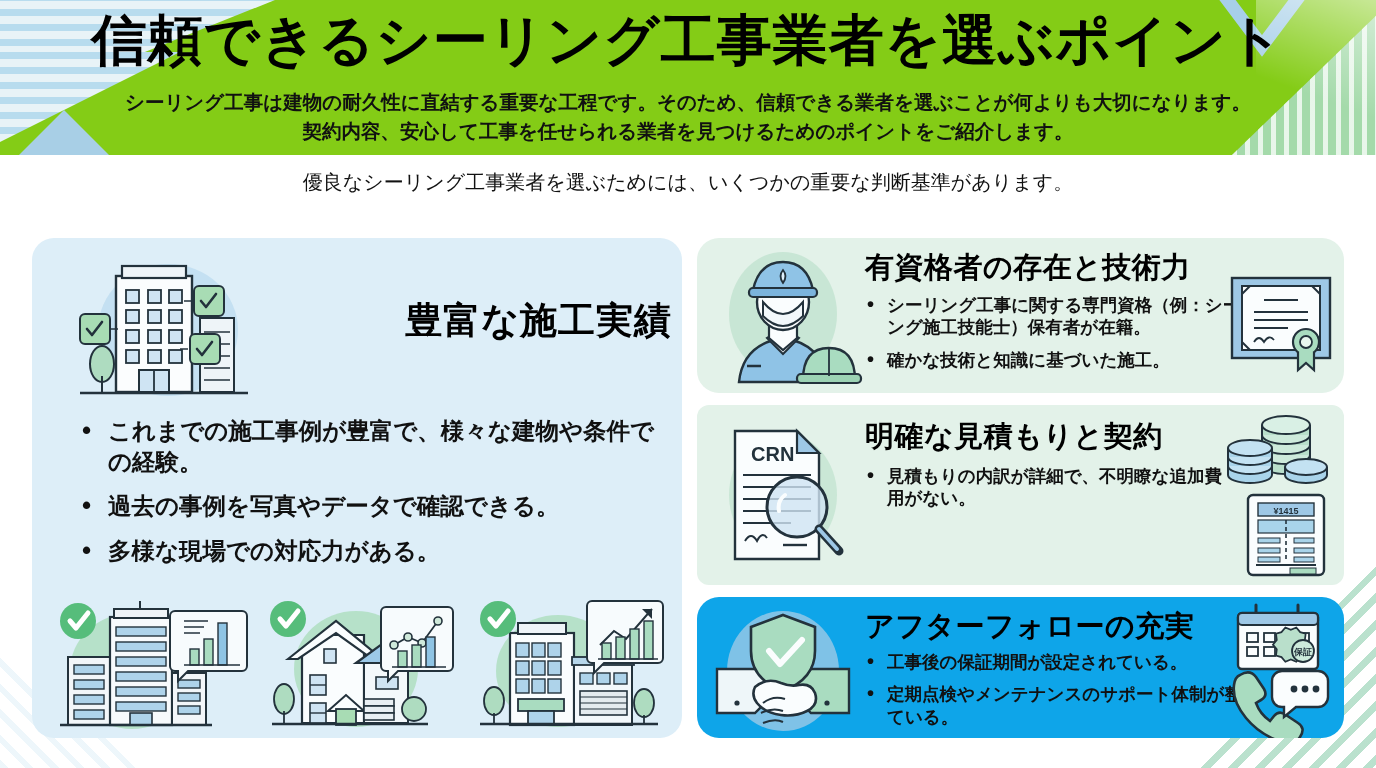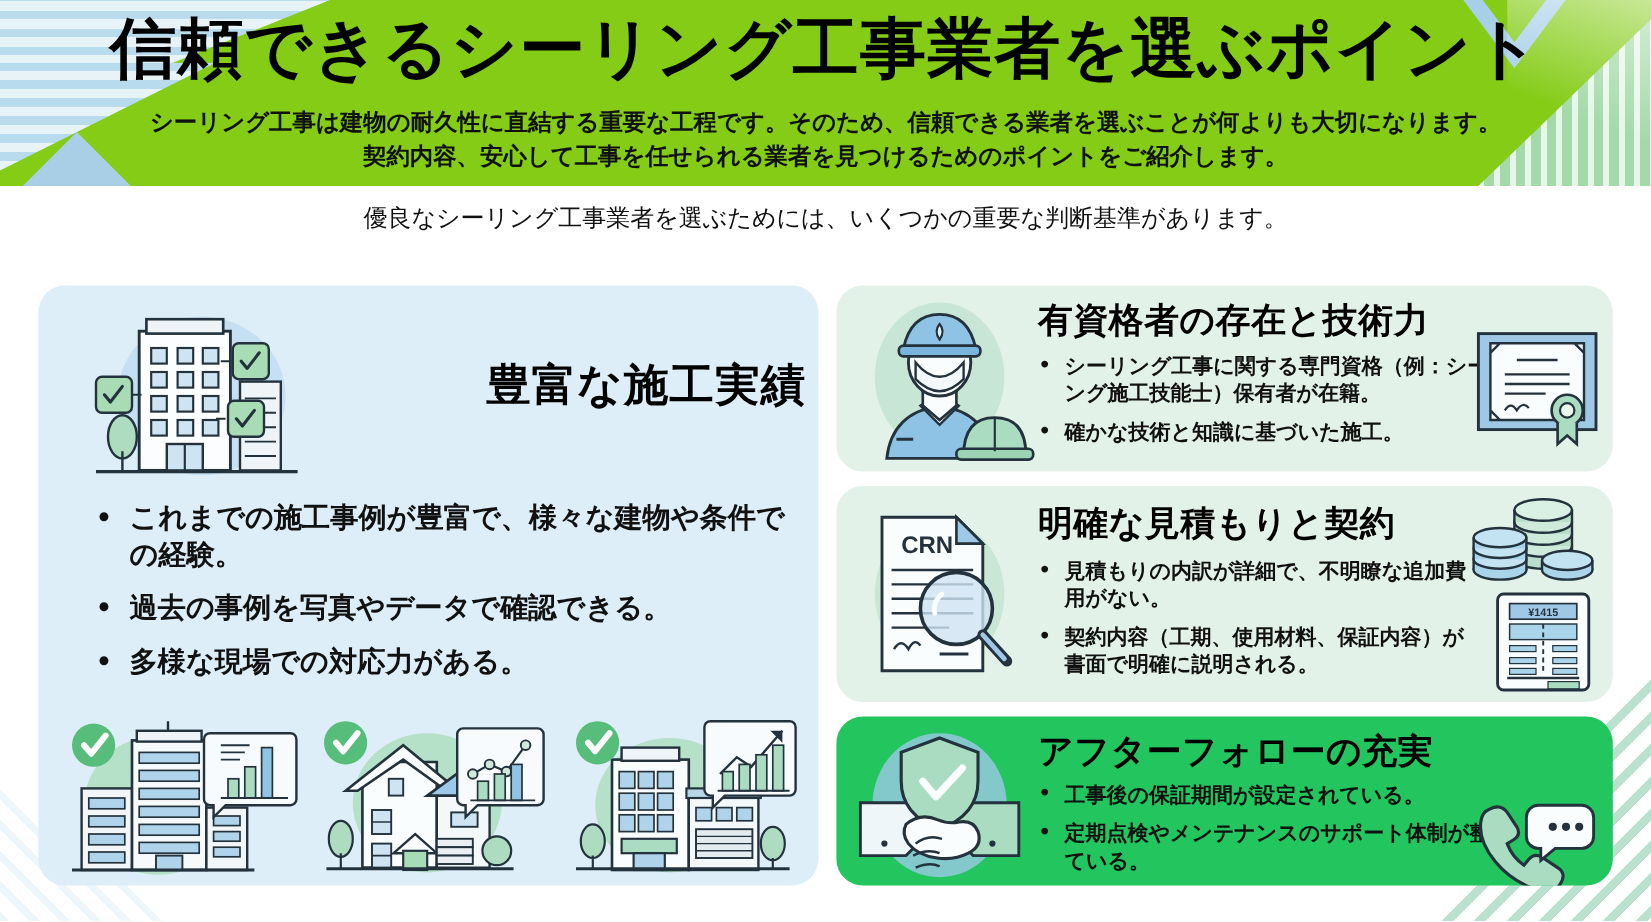--- a/index.html
+++ b/index.html
@@ -122,22 +122,22 @@
     position:absolute; left:22px; top:355px; width:620px; height:140px;
     display:flex; justify-content:space-between; align-items:flex-end;
   }
   .cl-thumb { width:200px; height:140px; position:relative; }
 
   
   .card-right {
     position:absolute; left:697px; width:647px; border-radius:22px; overflow:hidden;
   }
   .cr-1 { top:238px; height:155px; background:#e3f2e9; }
-  .cr-2 { top:405px; height:180px; background:#e3f2e9; }
-  .cr-3 { top:597px; height:141px; background:#22c55e; }
+  .cr-2 { top:405px; height:180px; background:#e3f2e9;border-radius:12px; }
+  .cr-3 { top:597px; height:141px; background:#0ea5e9; }
 
   .cr-icon { position:absolute; left:14px; top:6px; width:150px; height:140px; }
   .cr-2 .cr-icon { top:12px; height:155px; }
   .cr-title {
     position:absolute; left:168px; font-size:29px; font-weight:bold;
     color:#000; letter-spacing:.5px; white-space:nowrap;
   }
   .cr-1 .cr-title { top:10px; }
   .cr-2 .cr-title { top:12px; }
   .cr-3 .cr-title { top:10px; }
@@ -501,21 +501,20 @@
         <path d="M74 78 q-8 6 -6 16" fill="none" stroke="#fafdfe" stroke-width="4" stroke-linecap="round"></path>
         <line x1="108" y1="112" x2="128" y2="134" stroke="#23323c" stroke-width="9" stroke-linecap="round"></line>
         <line x1="108" y1="112" x2="126" y2="132" stroke="#9ec8e6" stroke-width="4" stroke-linecap="round"></line>
       </svg>
     </div>
 
     <div class="cr-title">明確な見積もりと契約</div>
 
     <ul class="cr-bullets">
       <li>見積もりの内訳が詳細で、不明瞭な追加費用がない。</li>
-      <li>契約内容（工期、使用材料、保証内容）が書面で明確に説明される。</li>
     </ul>
 
     <div class="cr-side cr-side-a">
       <svg width="110" height="80" viewBox="0 0 110 80">
 
         <g stroke="#23323c" stroke-width="2">
           <ellipse cx="62" cy="54" rx="24" ry="9" fill="#b9dfcb"></ellipse>
           <rect x="38" y="44" width="48" height="10" fill="#b9dfcb" stroke="none"></rect>
           <ellipse cx="62" cy="44" rx="24" ry="9" fill="#cdeadb"></ellipse>
           <rect x="38" y="34" width="48" height="10" fill="#b9dfcb" stroke="none"></rect>
@@ -591,20 +590,43 @@
       </svg>
     </div>
 
     <div class="cr-title">アフターフォローの充実</div>
 
     <ul class="cr-bullets">
       <li>工事後の保証期間が設定されている。</li>
       <li>定期点検やメンテナンスのサポート体制が整っている。</li>
     </ul>
 
+    <div class="cr-side cr-side-a">
+      <svg width="98" height="72" viewBox="0 0 98 72">
+        <line x1="22" y1="2" x2="22" y2="14" stroke="#23323c" stroke-width="3" stroke-linecap="round"></line>
+        <line x1="64" y1="2" x2="64" y2="14" stroke="#23323c" stroke-width="3" stroke-linecap="round"></line>
+        <rect x="4" y="10" width="80" height="56" rx="4" fill="#fafdfe" stroke="#23323c" stroke-width="2.4"></rect>
+        <rect x="4" y="10" width="80" height="12" rx="4" fill="#9ec8e6" stroke="#23323c" stroke-width="2.2"></rect>
+        <g fill="none" stroke="#23323c" stroke-width="1.8">
+          <rect x="13" y="30" width="11" height="9"></rect>
+            <rect x="30" y="30" width="11" height="9"></rect>
+          <rect x="47" y="30" width="11" height="9"></rect>
+            <rect x="64" y="30" width="11" height="9"></rect>
+          <rect x="13" y="44" width="11" height="9"></rect>
+            <rect x="30" y="44" width="11" height="9"></rect>
+          <rect x="47" y="44" width="11" height="9"></rect>
+        </g>
+
+        <g>
+          <path d="M66 22 l5 -6 l7 3 l7 -3 l5 6 l7 2 l-1 8 l5 6 l-5 6 l1 8 l-7 2 l-5 6 l-7 -3 l-7 3 l-5 -6 l-7 -2 l1 -8 l-5 -6 l5 -6 l-1 -8 z" transform="translate(-4,12) scale(.78)" fill="#b9dfcb" stroke="#23323c" stroke-width="2.2"></path>
+          <circle cx="69" cy="48" r="11" fill="#cdeadb" stroke="#23323c" stroke-width="1.8"></circle>
+          <text x="69" y="52" text-anchor="middle" font-family="'Liberation Sans',sans-serif" font-size="9" font-weight="bold" fill="#23323c">保証</text>
+        </g>
+      </svg>
+    </div>
 
     <div class="cr-side cr-side-b">
       <svg width="104" height="66" viewBox="0 0 104 66">
         <path d="M10 6 q10 -6 16 2 l8 12 q4 7 -3 11 l-5 3 q4 11 14 18 l4 -5 q5 -6 12 -1 l12 8 q8 5 2 14 q-6 9 -18 5 q-22 -7 -36 -24 q-14 -17 -12 -33 q1 -8 6 -10 z" fill="#a9dcc0" stroke="#23323c" stroke-width="2.6"></path>
         <path d="M52 2 h36 a10 10 0 0 1 10 10 v16 a10 10 0 0 1 -10 10 h-22 l-12 10 v-10 h-2 a10 10 0 0 1 -10 -10 v-16 a10 10 0 0 1 10 -10 z" fill="#fafdfe" stroke="#23323c" stroke-width="2.4"></path>
         <circle cx="64" cy="20" r="3.4" fill="#23323c"></circle>
         <circle cx="75" cy="20" r="3.4" fill="#23323c"></circle>
         <circle cx="86" cy="20" r="3.4" fill="#23323c"></circle>
       </svg>
     </div>

